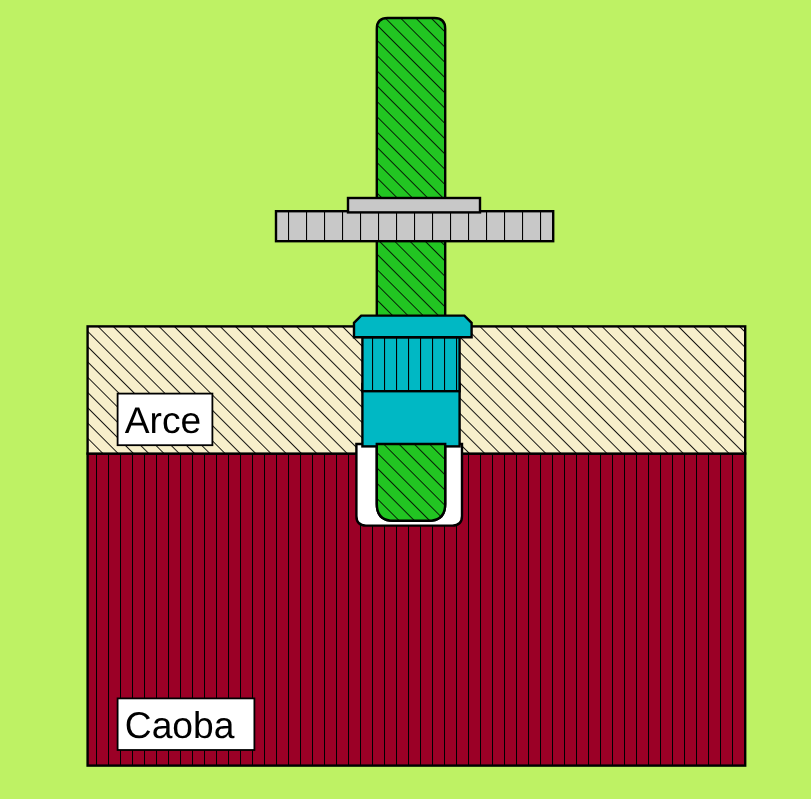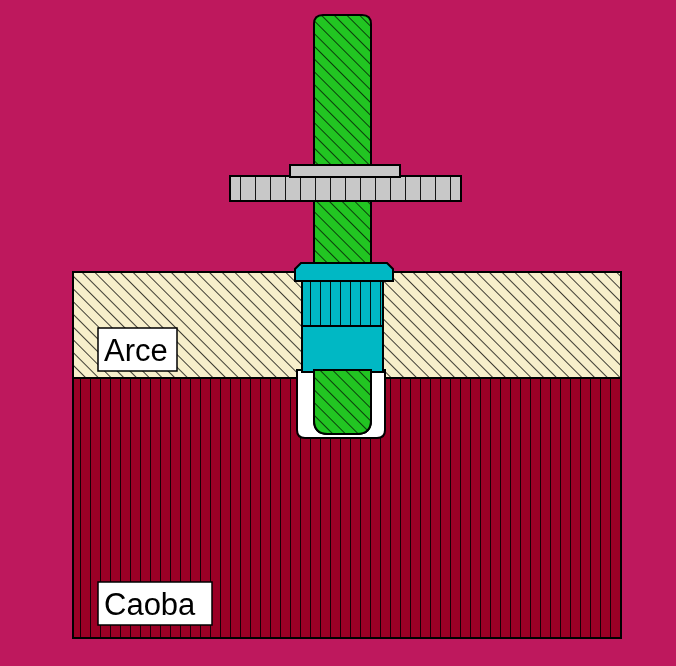--- a/index.html
+++ b/index.html
@@ -7,21 +7,21 @@
     padding: 0;
     background: #ffffff;
   }
   body {
     font-family: "Liberation Sans", sans-serif;
   }
   #canvas-root {
     position: relative;
     width: 676px;
     height: 666px;
-    background: #be185d;
+    background: #bef264;
     overflow: hidden;
   }
   #diagram-svg {
     position: absolute;
     left: 0;
     top: 0;
   }
   .mat-label {
     font-family: "Liberation Sans", sans-serif;
     font-size: 31px;

